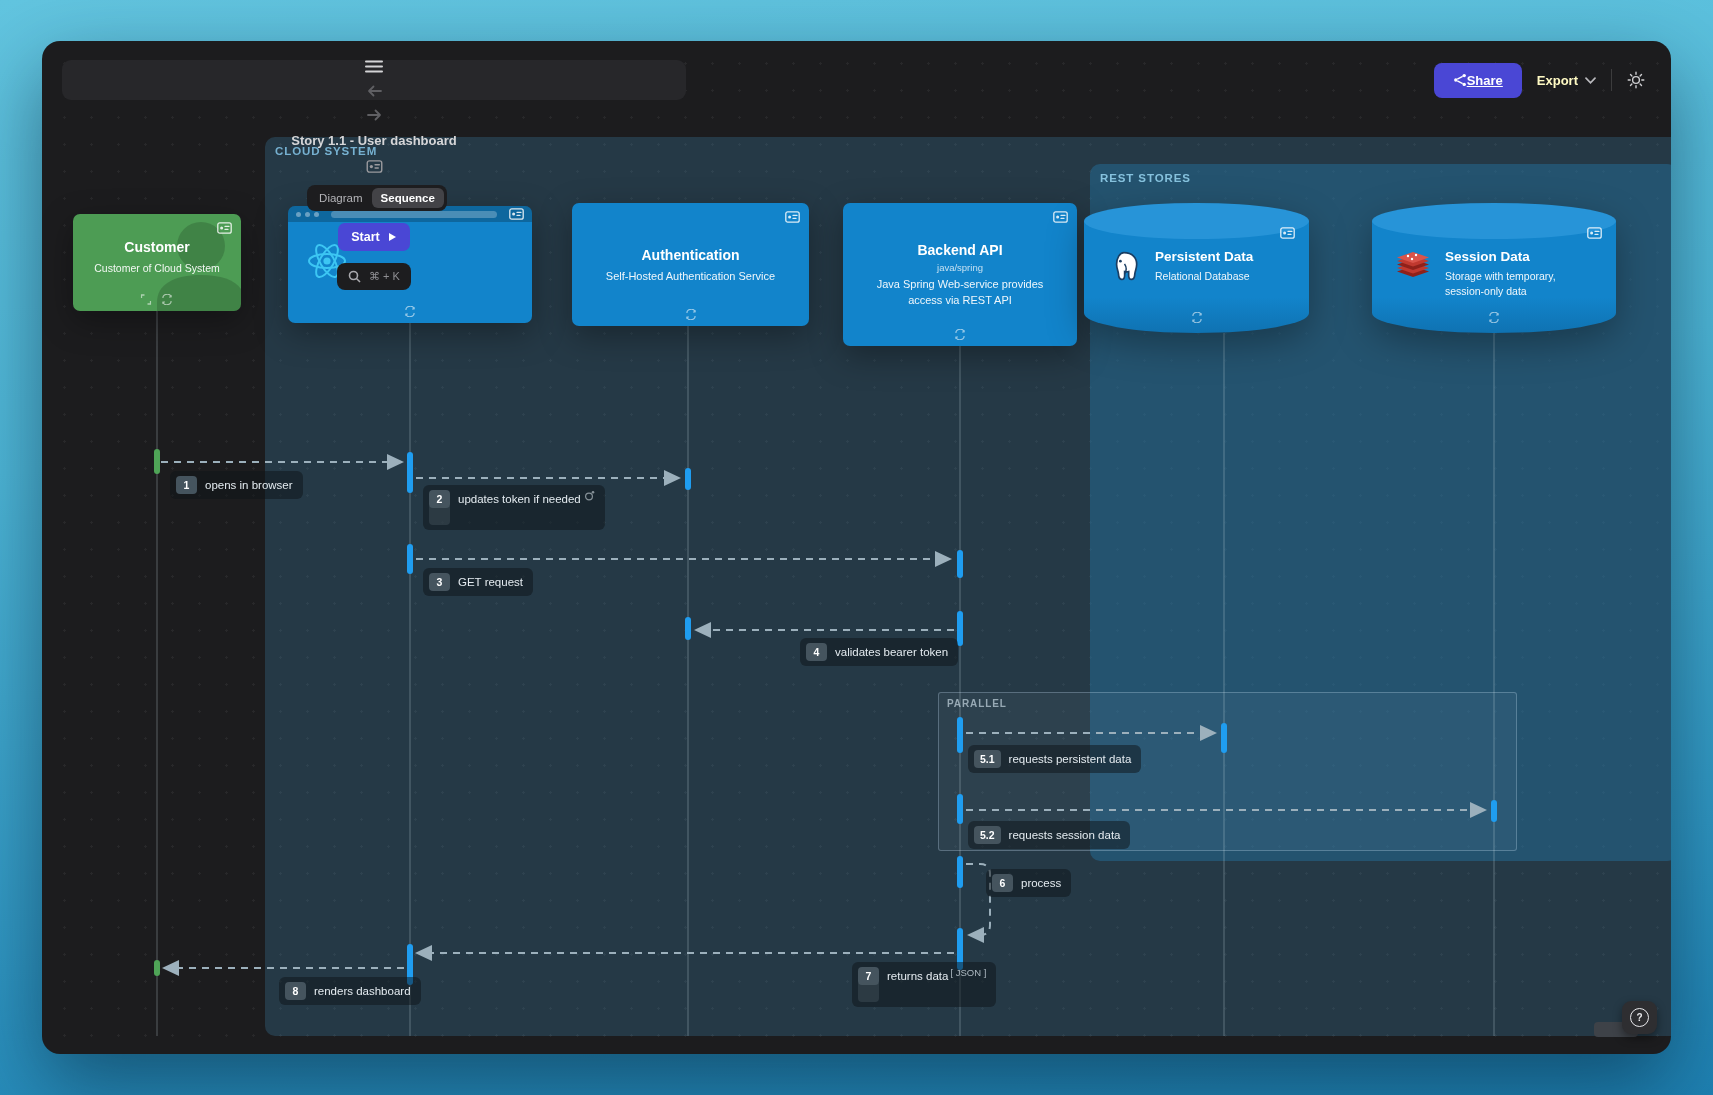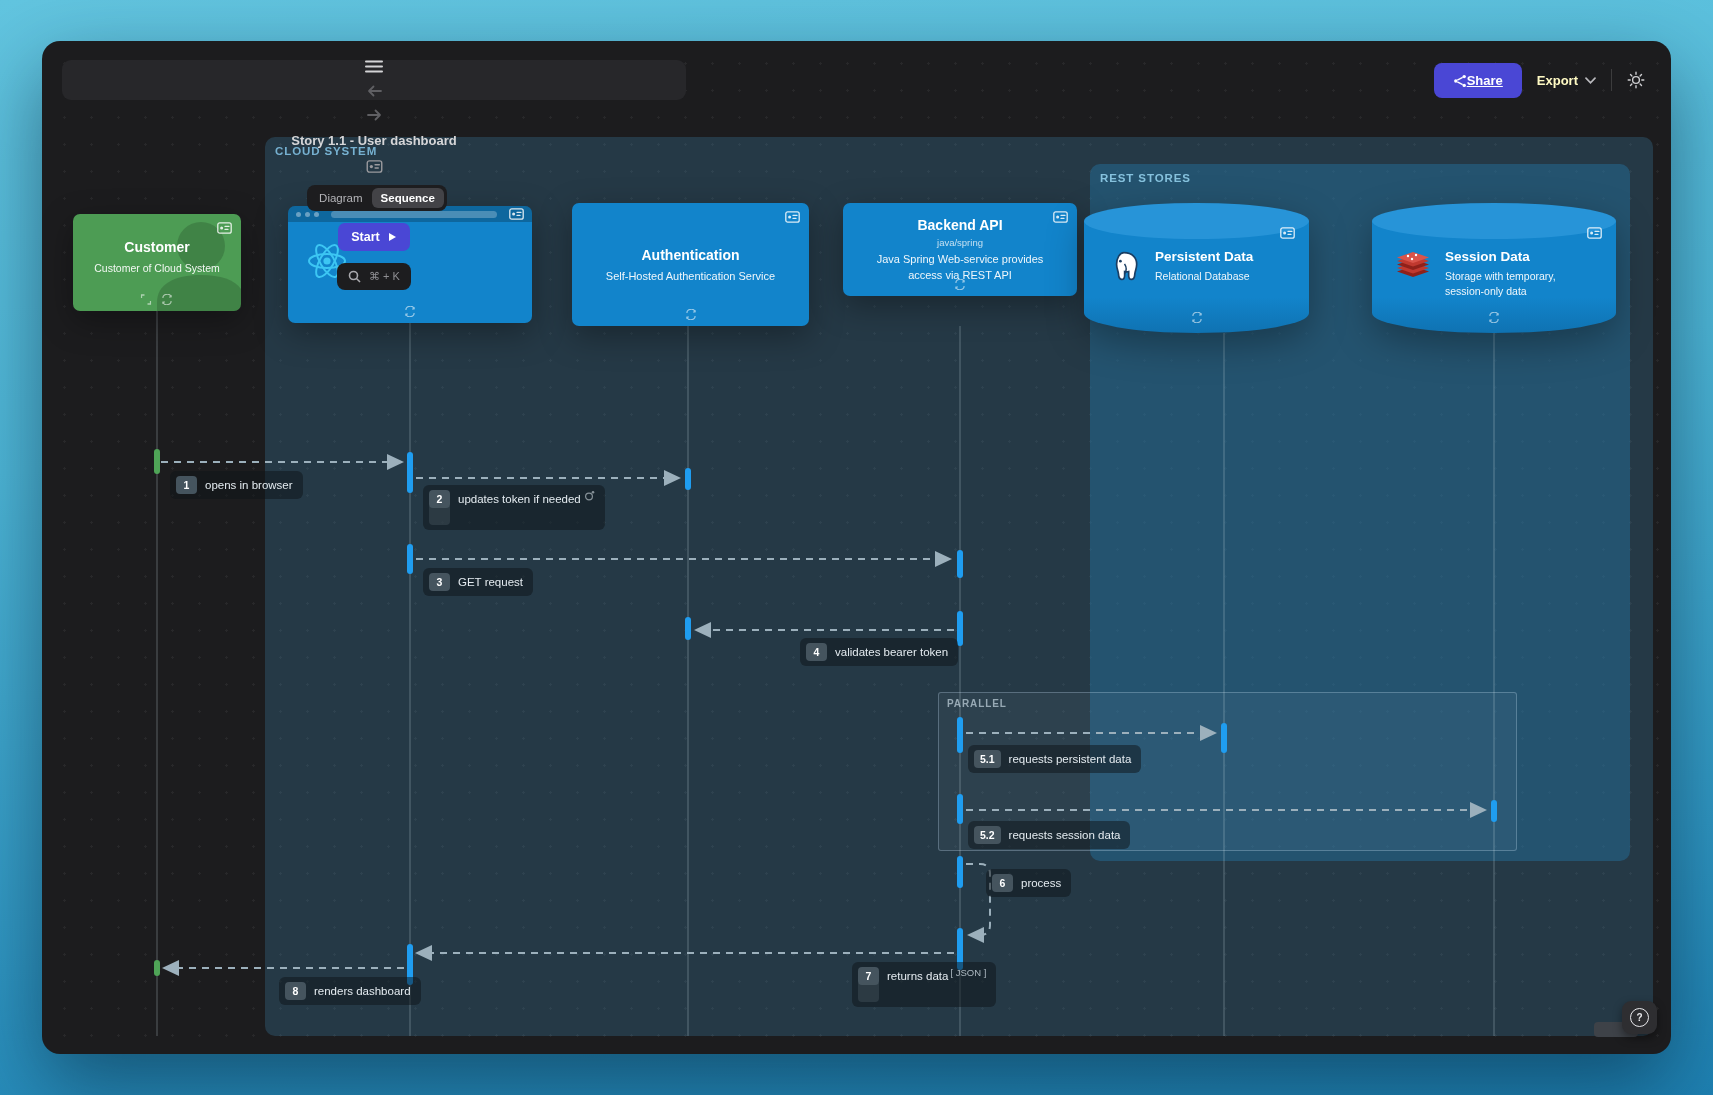--- a/index.html
+++ b/index.html
@@ -6,21 +6,21 @@
   body{width:1713px;height:1095px;overflow:hidden;font-family:"Liberation Sans","DejaVu Sans",sans-serif;}
   .stage{position:relative;width:1713px;height:1095px;
     background:linear-gradient(175deg,#62c5e0 0%,#4eb7d8 38%,#2f96c2 78%,#1e81b2 100%);}
   .window{position:absolute;left:42px;top:41px;width:1629px;height:1013px;background:#1c1c1e;
     border-radius:18px;overflow:hidden;box-shadow:0 30px 80px rgba(0,25,45,.5);}
   .canvas{position:absolute;inset:0;
     background-image:radial-gradient(rgba(255,255,255,0.055) 1.1px,transparent 1.3px);
     background-size:27px 27px;background-position:9px 9px;}
 
   
-  .region{position:absolute;border-radius:10px;}
+  .region{position:absolute;border-radius:10px;padding-left:47px;}
   .cloud{left:223px;top:96px;width:1388px;height:899px;background:rgba(62,136,180,0.27);z-index:1;}
   .datastores{left:1048px;top:123px;width:540px;height:697px;background:rgba(36,120,170,0.42);z-index:2;}
   .region-label{position:absolute;top:8px;left:10px;font-weight:700;letter-spacing:.9px;font-size:11.5px;}
   .cloud>.region-label{color:#76b1d1;}
   .datastores>.region-label{color:#86c2de;}
   .parallel{position:absolute;left:896px;top:651px;width:577px;height:157px;z-index:5;
     border:1px solid rgba(195,220,238,0.3);background:rgba(190,216,235,0.05);border-radius:3px;}
   .parallel>.region-label{color:#97a9b4;font-size:10px;top:5px;left:8px;}
 
   .lines{position:absolute;left:0;top:0;z-index:6;}
@@ -77,21 +77,21 @@
   .tb-right{position:absolute;top:19px;right:26px;height:40px;display:flex;align-items:center;gap:15px;z-index:20;}
   .icon-btn{display:flex;align-items:center;justify-content:center;line-height:0;}
   .tb-title{font-size:13px;color:#d6d6d8;font-weight:600;white-space:nowrap;margin:0 3px;}
   .seg{display:flex;align-items:center;background:#1d1d1f;border-radius:8px;padding:3px;margin-left:6px;}
   .seg-item{font-size:11.5px;color:#b4b4b8;padding:4px 9px;}
   .seg-item.active{background:#434347;color:#fff;border-radius:6px;font-weight:600;}
   .start-btn{display:flex;align-items:center;gap:8px;background:#4a47d5;color:#fff;font-size:12.5px;
     font-weight:600;border-radius:7px;padding:7px 13px;}
   .search-box{display:flex;align-items:center;gap:8px;background:#1d1d1f;border-radius:8px;padding:7px 11px;
     color:#8e8e92;font-size:11px;}
-  .share-btn{display:flex;align-items:flex-end;background:#4a47d5;color:#fff;font-weight:700;
+  .share-btn{display:flex;align-items:flex-start;background:#4a47d5;color:#fff;font-weight:700;
     font-size:13px;border-radius:8px;padding:10px 19px;text-decoration:underline;}
   .export-btn{display:flex;align-items:center;gap:7px;color:#fef9c3;font-weight:700;font-size:13px;}
   .tb-divider{width:1px;height:22px;background:rgba(255,255,255,0.14);}
 
   .help-pill{position:absolute;left:1552px;top:981px;width:44px;height:15px;background:#3e4248;border-radius:4px;z-index:29;}
   .help-btn{position:absolute;left:1580px;top:960px;width:35px;height:33px;background:#2e2e31;border-radius:9px;
     display:flex;align-items:center;justify-content:center;z-index:30;box-shadow:0 4px 10px rgba(0,0,0,0.4);}
   .help-circle{width:17px;height:17px;border:1.6px solid #e9e9ec;border-radius:50%;color:#e9e9ec;
     font-size:10px;font-weight:700;display:flex;align-items:center;justify-content:center;}
 </style>
@@ -233,21 +233,21 @@
           <div class="atitle">Authentication</div>
           <div class="adesc">Self-Hosted Authentication Service</div>
         </div>
         <span class="bicon"><svg width="13" height="11" viewBox="0 0 13 11" fill="none" stroke="currentColor" stroke-width="1.2">
               <path d="M2.5 4a4 3.2 0 0 1 8-1"></path>
               <path d="M10.5 7a4 3.2 0 0 1-8 1"></path>
               <path d="M10.5 1v2h-2M2.5 10V8h2"></path>
             </svg></span>
       </div>
 
-      <div class="actor box" style="left:801px;top:162px;width:234px;height:93px">
+      <div class="actor box" style="left:801px;top:162px;width:234px;height:143px">
         <span class="tbadge">
           <svg width="15" height="12" viewBox="0 0 15 12">
               <rect x="0.8" y="0.8" width="13.4" height="10.4" rx="2" fill="none" stroke="currentColor" stroke-width="1.3"></rect>
               <circle cx="4.6" cy="6" r="1.5" fill="currentColor"></circle>
               <path d="M8 4.4h4M8 7.4h3" stroke="currentColor" stroke-width="1.2" stroke-linecap="round"></path>
             </svg>
         </span>
         <div class="center-col" style="gap:4px">
           <div class="atitle">Backend API</div>
           <div class="atech">java/spring</div>

